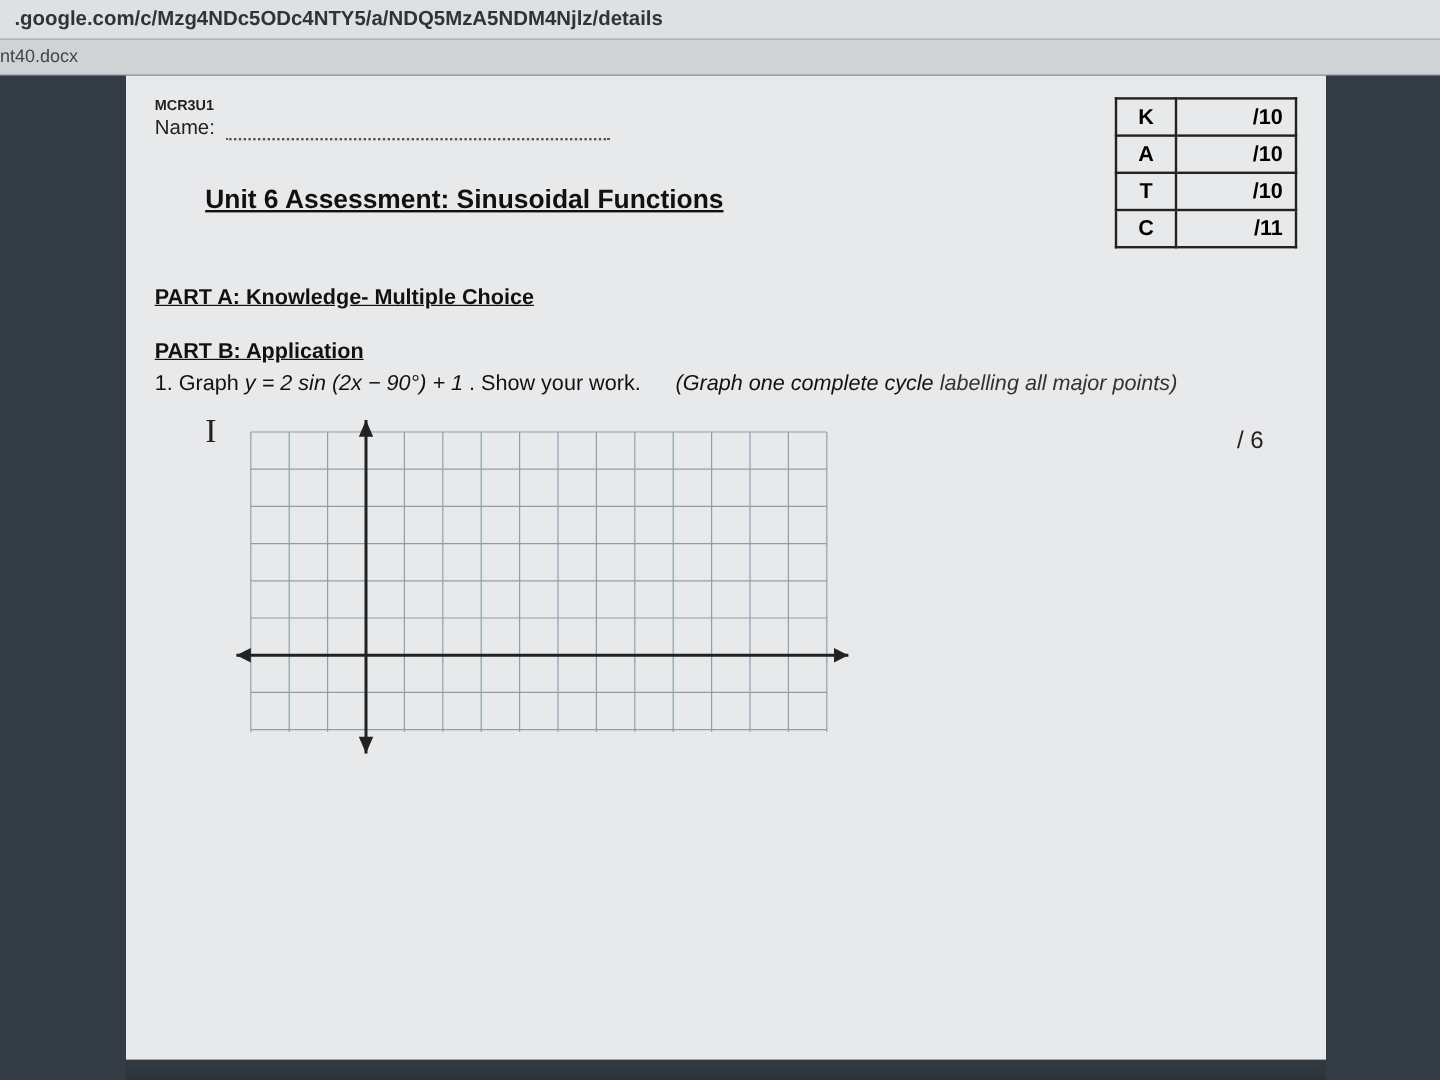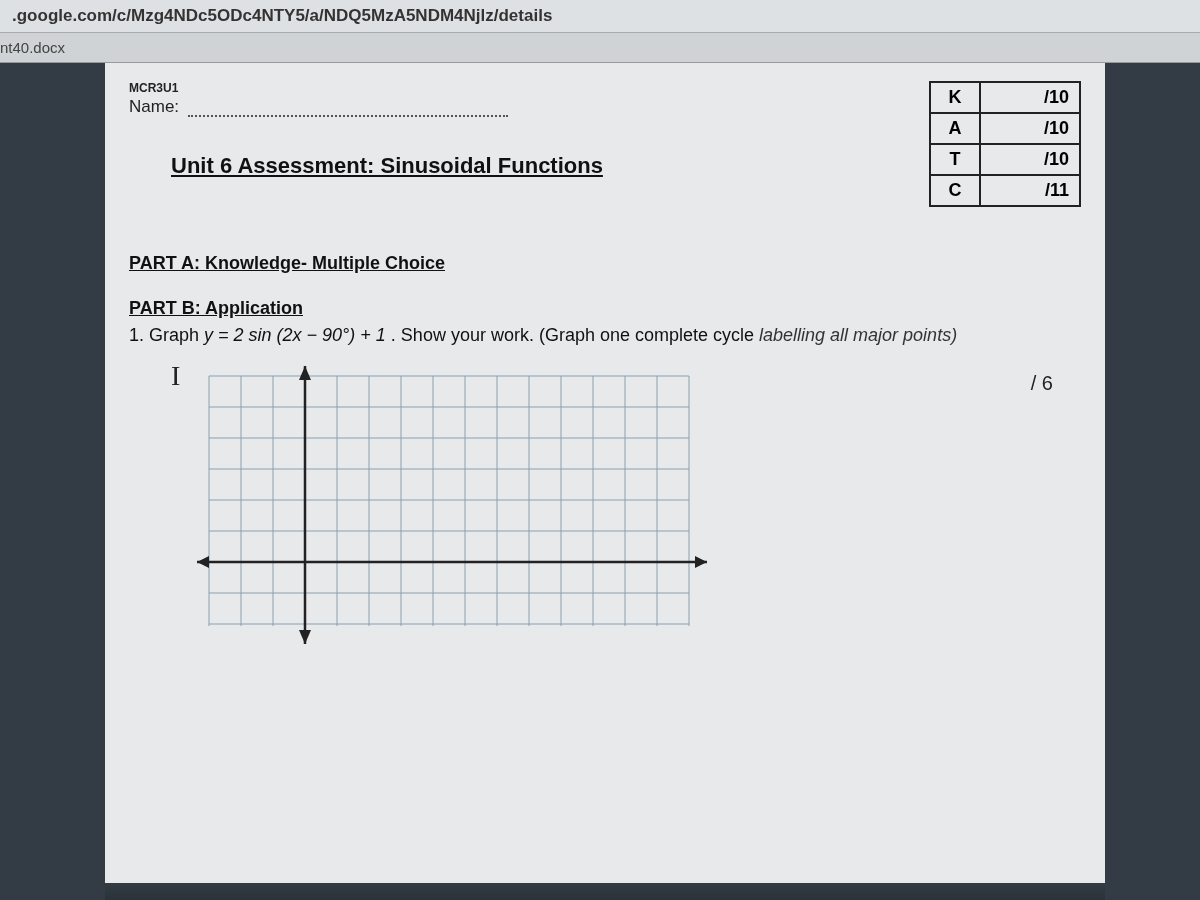--- a/index.html
+++ b/index.html
@@ -98,21 +98,21 @@
       font-style: italic;
       font-weight: bold;
       color: #222;
       margin-top: 26px;
     }
     .part-heading {
       font-size: 18px;
       font-weight: bold;
       text-decoration: underline;
       color: #111;
-      margin-top: 46px;
+      margin-top: 30px;
     }
     .part-heading.b {
       margin-top: 24px;
     }
     .question-line {
       font-size: 18px;
       color: #111;
       margin-top: 6px;
     }
     .question-line .num {
@@ -122,21 +122,23 @@
       display: inline;
     }
     .question-line .eq {
       font-style: italic;
       display: inline;
     }
     .question-line .instr {
       display: inline;
     }
     .question-line .emph {
-      display: inline;
+      font-style: italic;
+      display: inline;
+      margin-left: 24px;
     }
     .question-line .ital {
       font-style: italic;
       color: #333;
       display: inline;
     }
     .graph-area {
       display: flex;
       align-items: flex-start;
       margin-top: 20px;

